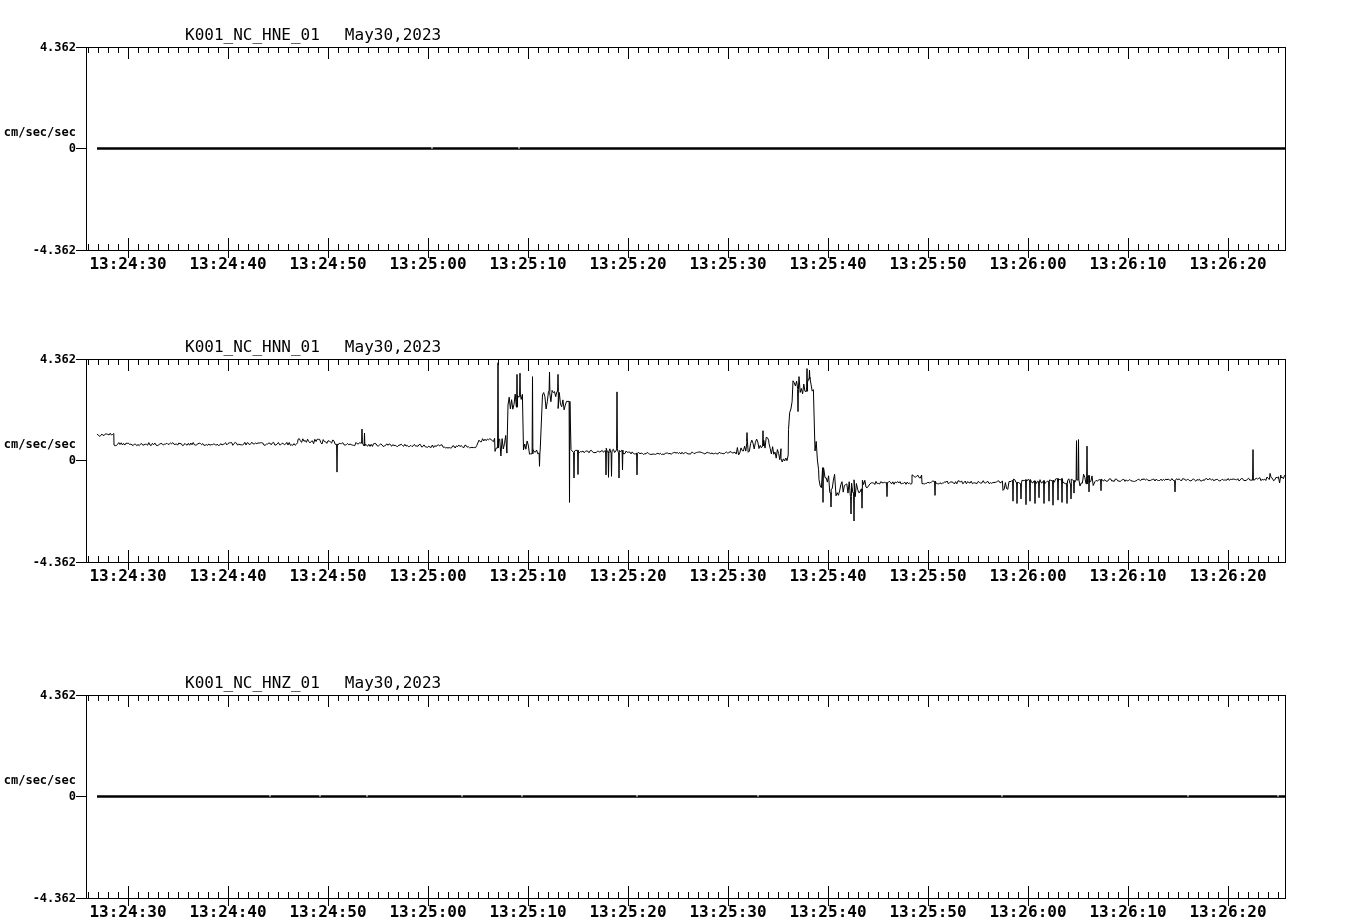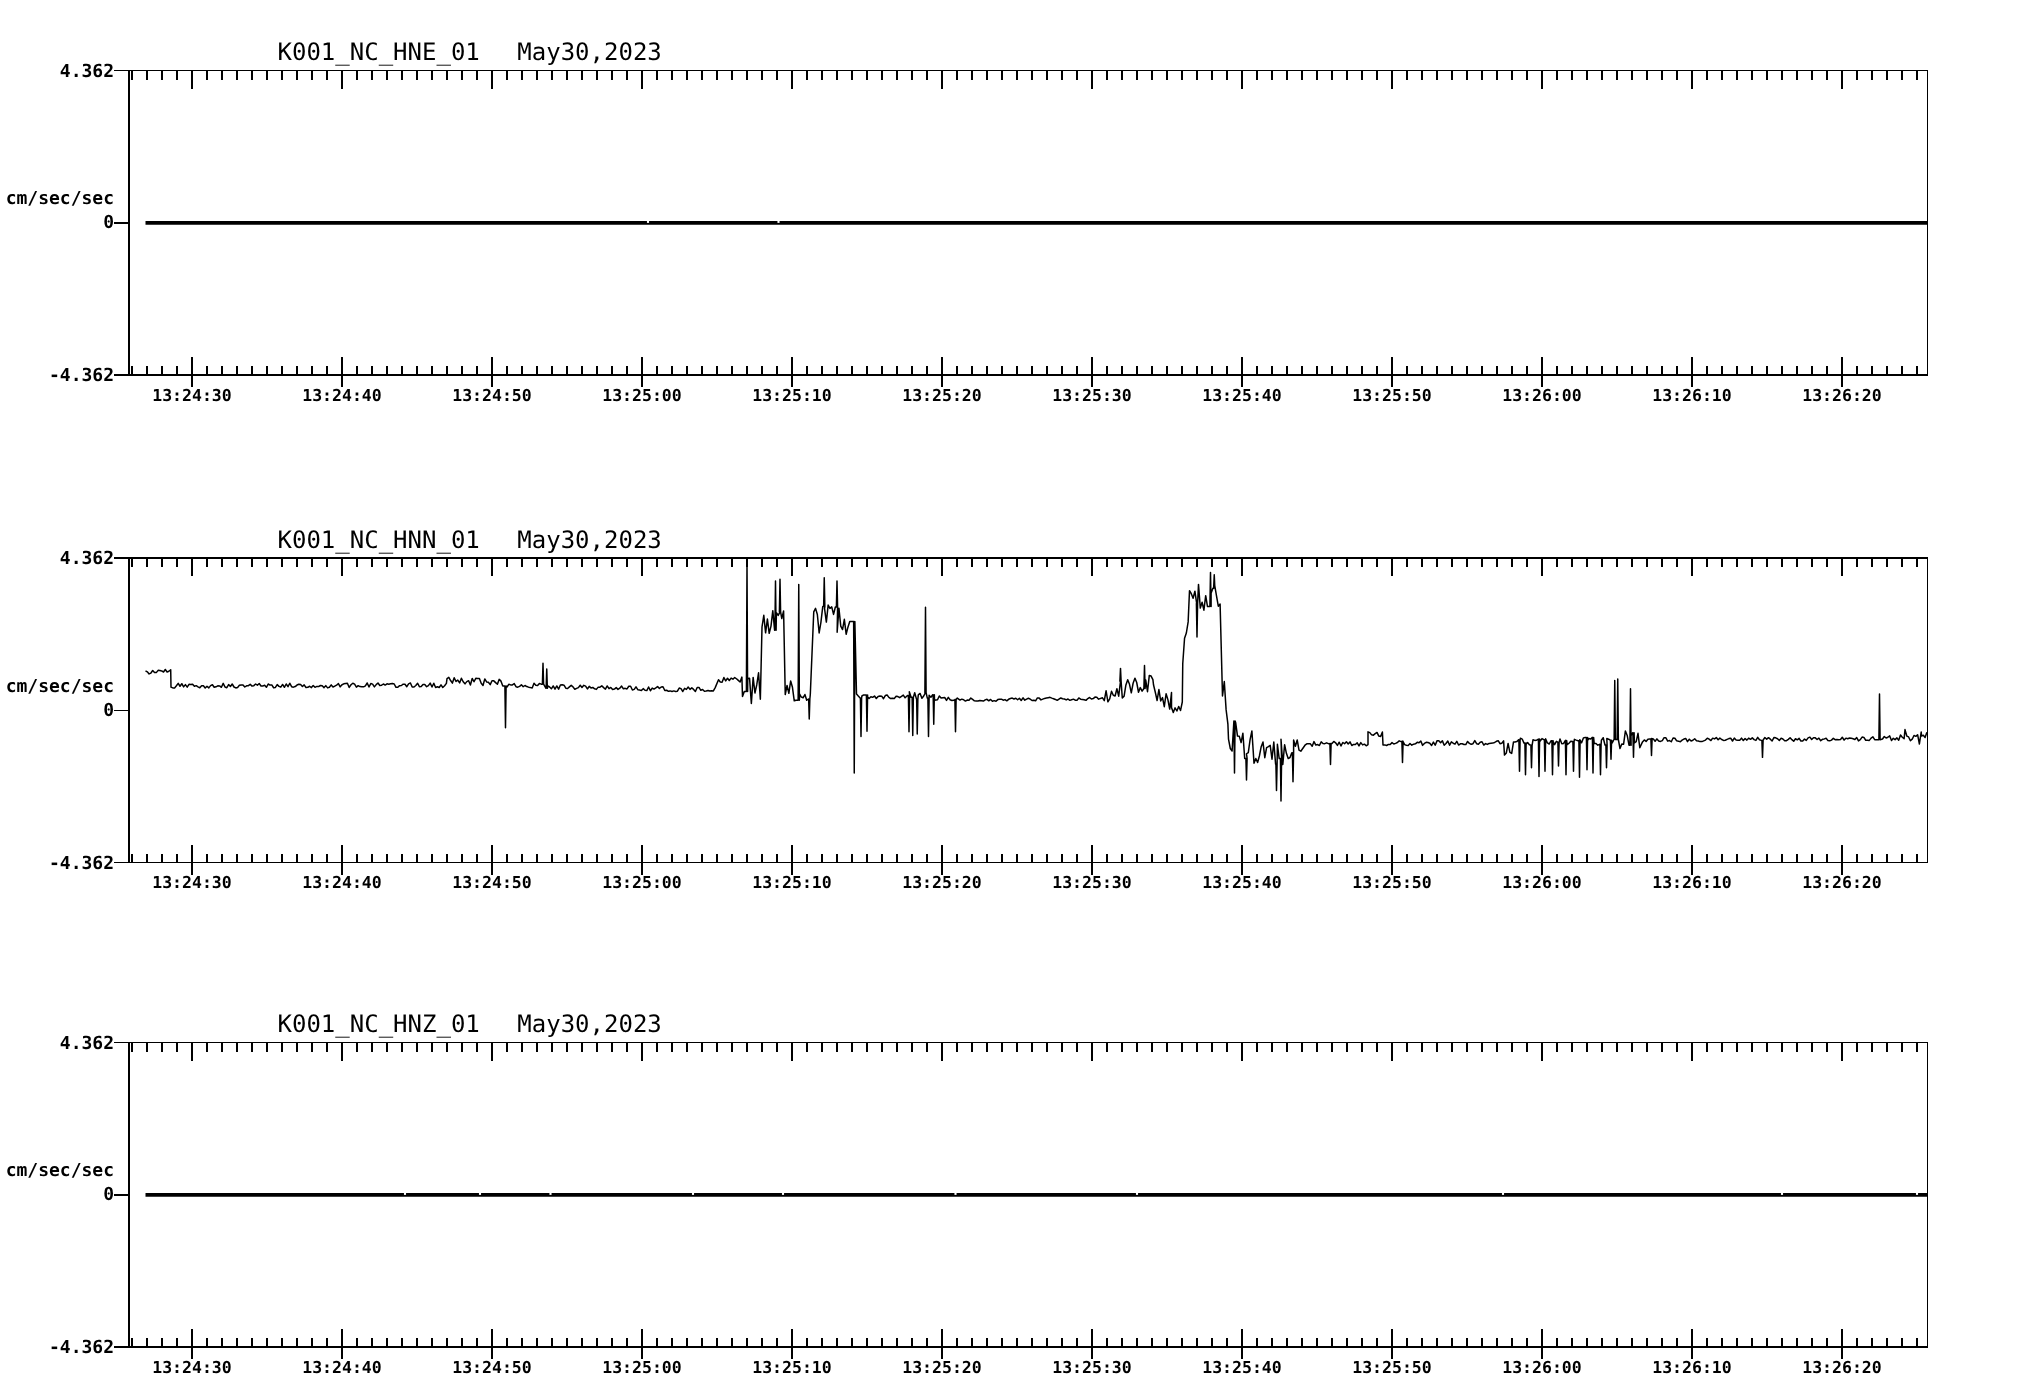--- a/index.html
+++ b/index.html
@@ -10,21 +10,21 @@
   .title{position:absolute;left:185px;top:1px;margin:0;font-size:16px;
          font-weight:normal;line-height:14px;display:flex;gap:25px;white-space:pre;}
   .ylab{position:absolute;left:0;width:76px;text-align:right;font-size:12px;
         line-height:14px;white-space:pre;}
   .ymax{top:13px;}
   .yunits{top:98px;text-align:right;}
   .yzero{top:114px;}
   .ymin{top:216px;}
   .plot{position:absolute;left:0;top:0;}
   .xlab{position:absolute;top:230px;width:80px;text-align:center;
-        font-size:11px;line-height:14px;}
+        font-size:16px;line-height:14px;}
 </style>
 </head>
 <body>
 
 <section class="panel" id="panel0" style="top:27px">
   <h2 class="title"><span>K001_NC_HNE_01</span><span>May30,2023</span></h2>
   <div class="ylab ymax">4.362</div>
   <div class="ylab yunits">cm/sec/sec</div>
   <div class="ylab yzero">0</div>
   <div class="ylab ymin">-4.362</div>
@@ -284,21 +284,21 @@
     <div class="xlab" style="left: 488px;">13:25:10</div>
     <div class="xlab" style="left: 588px;">13:25:20</div>
     <div class="xlab" style="left: 688px;">13:25:30</div>
     <div class="xlab" style="left: 788px;">13:25:40</div>
     <div class="xlab" style="left: 888px;">13:25:50</div>
     <div class="xlab" style="left: 988px;">13:26:00</div>
     <div class="xlab" style="left: 1088px;">13:26:10</div>
     <div class="xlab" style="left: 1188px;">13:26:20</div>
   </section>
 
-<section class="panel" id="panel1" style="top:352px">
+<section class="panel" id="panel1" style="top:339px">
   <h2 class="title"><span>K001_NC_HNN_01</span><span>May30,2023</span></h2>
   <div class="ylab ymax">4.362</div>
   <div class="ylab yunits">cm/sec/sec</div>
   <div class="ylab yzero">0</div>
   <div class="ylab ymin">-4.362</div>
   <svg class="plot" width="1358" height="263">
       <rect x="86" y="20" width="1199" height="203" fill="none" stroke="#000000" shape-rendering="crispEdges"></rect>
       <line x1="88" y1="20" x2="88" y2="26" stroke="#000000" stroke-width="1" shape-rendering="crispEdges"></line>
       <line x1="88" y1="217" x2="88" y2="223" stroke="#000000" stroke-width="1" shape-rendering="crispEdges"></line>
       <line x1="98" y1="20" x2="98" y2="26" stroke="#000000" stroke-width="1" shape-rendering="crispEdges"></line>

